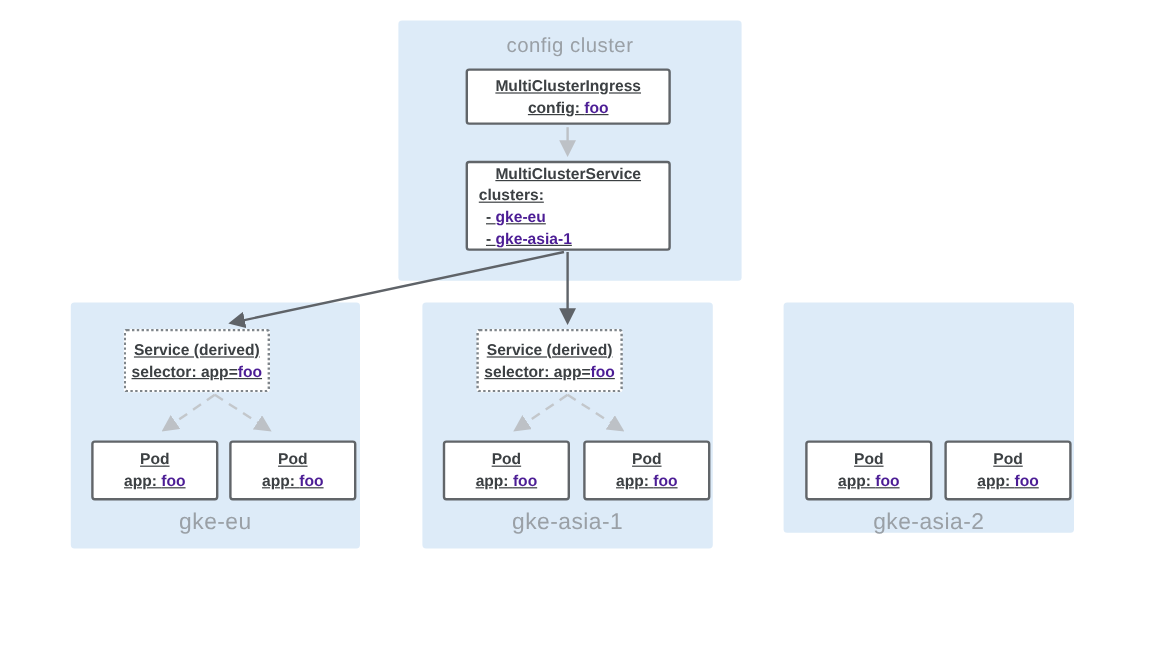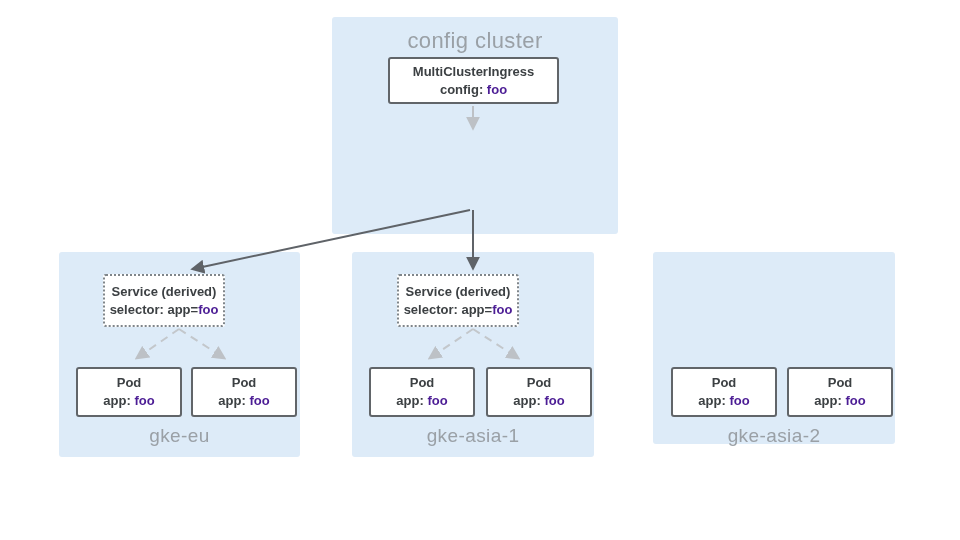--- a/index.html
+++ b/index.html
@@ -12,21 +12,21 @@
   }
   .cluster {
     position: absolute;
     background: #ddebf8;
     border-radius: 3px;
   }
   .config-label {
     position: absolute; left: 0; right: 0; top: 11px;
     text-align: center;
     color: #9aa0a6;
-    font-size: 22px;
+    font-size: 17px;
     letter-spacing: 0.4px;
   }
   .cluster-label {
     position: absolute; left: 0; right: 0; top: 173px;
     text-align: center;
     color: #9aa0a6;
     font-size: 19px;
     letter-spacing: 0.4px;
   }
   .box {
@@ -35,20 +35,21 @@
     border: 2px solid #616569;
     border-radius: 3px;
     box-sizing: border-box;
     color: #3c4043;
     font-size: 13px;
     font-weight: 700;
     line-height: 18px;
     display: flex; flex-direction: column;
     align-items: center; justify-content: center;
     text-align: center;
+    text-decoration: underline;
   }
   .blue { color: #4c1d95; }
   .mci { left: 388px; top: 57px; width: 171px; height: 47px; }
   .mcs {
     left: 388px; top: 134px; width: 171px; height: 75px;
     align-items: stretch; text-align: left; justify-content: center;
     padding: 3px 0;
   }
   .mcs .mcs-title { text-align: center; }
   .mcs .mcs-line  { padding-left: 9px; }
@@ -101,20 +102,26 @@
     <line x1="179" y1="329" x2="224" y2="358" stroke="#c3c7cb" stroke-width="2" stroke-dasharray="8 6" marker-end="url(#ah-light)"></line>
     <line x1="473" y1="329" x2="430" y2="358" stroke="#c3c7cb" stroke-width="2" stroke-dasharray="8 6" marker-end="url(#ah-light)"></line>
     <line x1="473" y1="329" x2="518" y2="358" stroke="#c3c7cb" stroke-width="2" stroke-dasharray="8 6" marker-end="url(#ah-light)"></line>
   </svg>
 
   <div class="box mci">
     <div>MultiClusterIngress</div>
     <div><span>config: </span><span class="blue">foo</span></div>
   </div>
 
+  <div class="box mcs">
+    <div class="mcs-title">MultiClusterService</div>
+    <div class="mcs-line">clusters:</div>
+    <div class="mcs-item"><span>- </span><span class="blue">gke-eu</span></div>
+    <div class="mcs-item"><span>- </span><span class="blue">gke-asia-1</span></div>
+  </div>
 
   <div class="box service-box" style="left:103px;">
     <div>Service (derived)</div>
     <div><span>selector: app=</span><span class="blue">foo</span></div>
   </div>
   <div class="box pod-box" style="left:76px;">
     <div>Pod</div>
     <div><span>app: </span><span class="blue">foo</span></div>
   </div>
   <div class="box pod-box" style="left:191px;">

